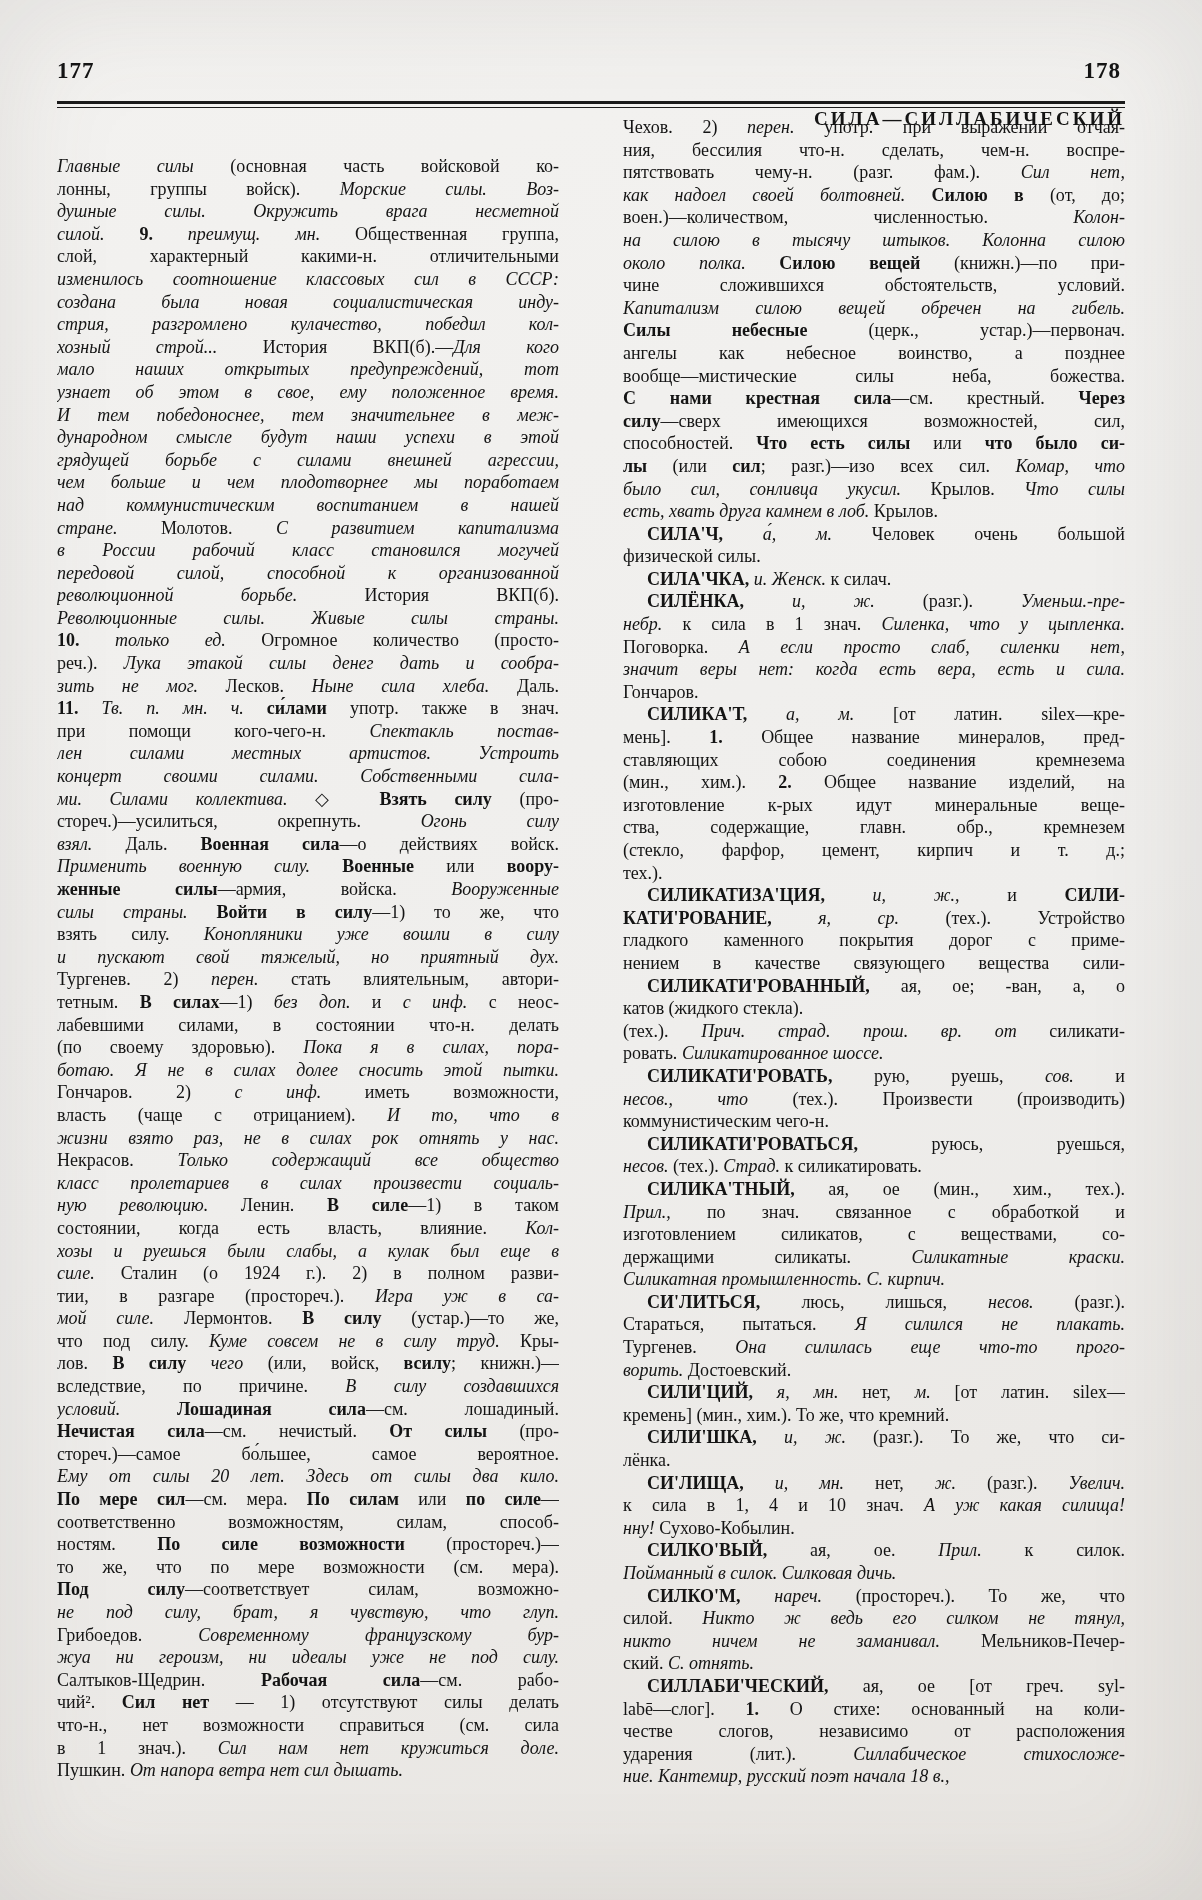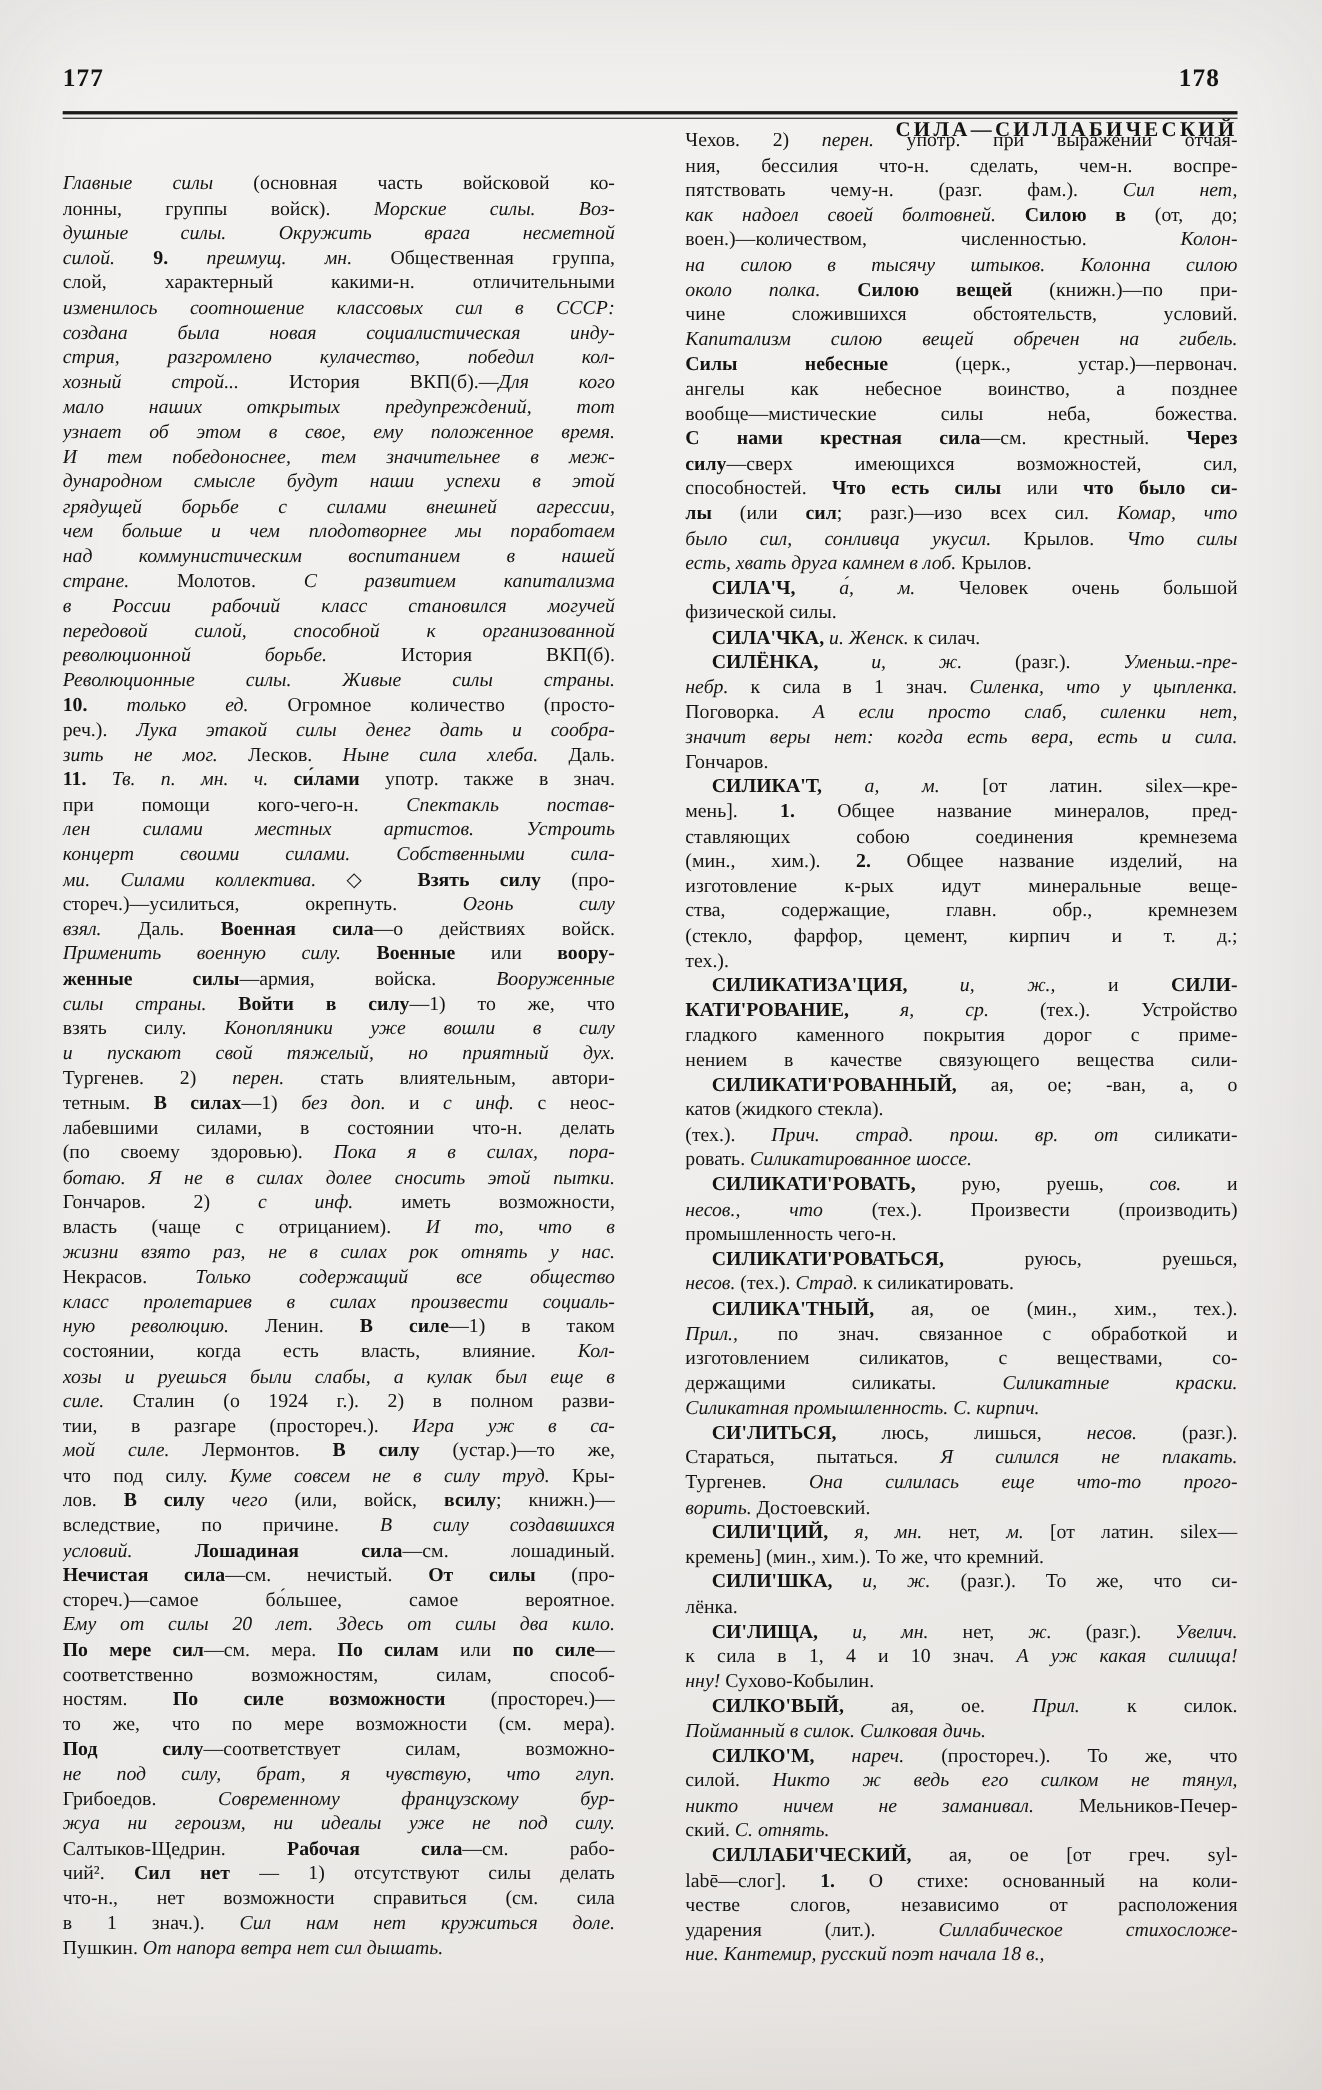--- a/index.html
+++ b/index.html
@@ -8,21 +8,21 @@
     background:linear-gradient(160deg,#f3f2f0 0%,#efeeec 55%,#e7e4e0 100%);
     font-family:"Liberation Serif","DejaVu Serif",serif;
     color:#141414;
     position:relative;
     overflow:hidden;
   }
   .page{position:absolute;inset:0;box-shadow:inset 0 0 120px rgba(90,80,70,.12);padding-left:24px;}
   .page-header{position:absolute;top:58px;left:57px;width:1068px;height:34px;}
   .pagenum{position:absolute;top:0;font-size:23px;font-weight:bold;letter-spacing:1px;}
   .pagenum.left{left:0;}
-  .pagenum.right{right:16px;}
+  .pagenum.right{right:4px;}
   .running-title{position:absolute;left:0;right:0;text-align:right;top:2px;
     font-size:19px;font-weight:bold;letter-spacing:3px;margin-top:48px;}
   .rule{position:absolute;left:57px;width:1068px;}
   .rule .thick{height:3px;background:#1a1a1a;}
   .rule .thin{height:1px;background:#1a1a1a;margin-top:3px;}
   .columns{position:absolute;top:116px;left:0;width:1202px;}
   .column{position:absolute;top:0;width:502px;overflow:hidden;}
   .column.left{left:57px;margin-top:39px;}
   .column.right{left:623px;}
   .ln{
@@ -164,21 +164,21 @@
         <div class="ln ind"><span class="b">СИЛИКАТИЗА'ЦИЯ, </span><span class="i">и, ж., </span><span class="r">и </span><span class="b">СИЛИ-</span></div>
         <div class="ln"><span class="b">КАТИ'РОВАНИЕ, </span><span class="i">я, ср. </span><span class="r">(тех.). Устройство</span></div>
         <div class="ln"><span class="r">гладкого каменного покрытия дорог с приме-</span></div>
         <div class="ln"><span class="r">нением в качестве связующего вещества сили-</span></div>
         <div class="ln ind"><span class="b">СИЛИКАТИ'РОВАННЫЙ, </span><span class="r">ая, ое; -ван, а, о</span></div>
         <div class="ln e"><span class="r">катов (жидкого стекла).</span></div>
         <div class="ln"><span class="r">(тех.). </span><span class="i">Прич. страд. прош. вр. от </span><span class="r">силикати-</span></div>
         <div class="ln e"><span class="r">ровать. </span><span class="i">Силикатированное шоссе.</span></div>
         <div class="ln ind"><span class="b">СИЛИКАТИ'РОВАТЬ, </span><span class="r">рую, руешь, </span><span class="i">сов. </span><span class="r">и</span></div>
         <div class="ln"><span class="i">несов., что </span><span class="r">(тех.). Произвести (производить)</span></div>
-        <div class="ln e"><span class="r">промышленность чего-н.</span></div>
+        <div class="ln e"><span class="r">коммунистическим чего-н.</span></div>
         <div class="ln ind"><span class="b">СИЛИКАТИ'РОВАТЬСЯ, </span><span class="r">руюсь, руешься,</span></div>
         <div class="ln e"><span class="i">несов. </span><span class="r">(тех.). </span><span class="i">Страд. </span><span class="r">к силикатировать.</span></div>
         <div class="ln ind"><span class="b">СИЛИКА'ТНЫЙ, </span><span class="r">ая, ое (мин., хим., тех.).</span></div>
         <div class="ln"><span class="i">Прил., </span><span class="r">по знач. связанное с обработкой и</span></div>
         <div class="ln"><span class="r">изготовлением силикатов, с веществами, со-</span></div>
         <div class="ln"><span class="r">держащими силикаты. </span><span class="i">Силикатные краски.</span></div>
         <div class="ln e"><span class="i">Силикатная промышленность. С. кирпич.</span></div>
         <div class="ln ind"><span class="b">СИ'ЛИТЬСЯ, </span><span class="r">люсь, лишься, </span><span class="i">несов. </span><span class="r">(разг.).</span></div>
         <div class="ln"><span class="r">Стараться, пытаться. </span><span class="i">Я силился не плакать.</span></div>
         <div class="ln"><span class="r">Тургенев. </span><span class="i">Она силилась еще что-то прого-</span></div>

